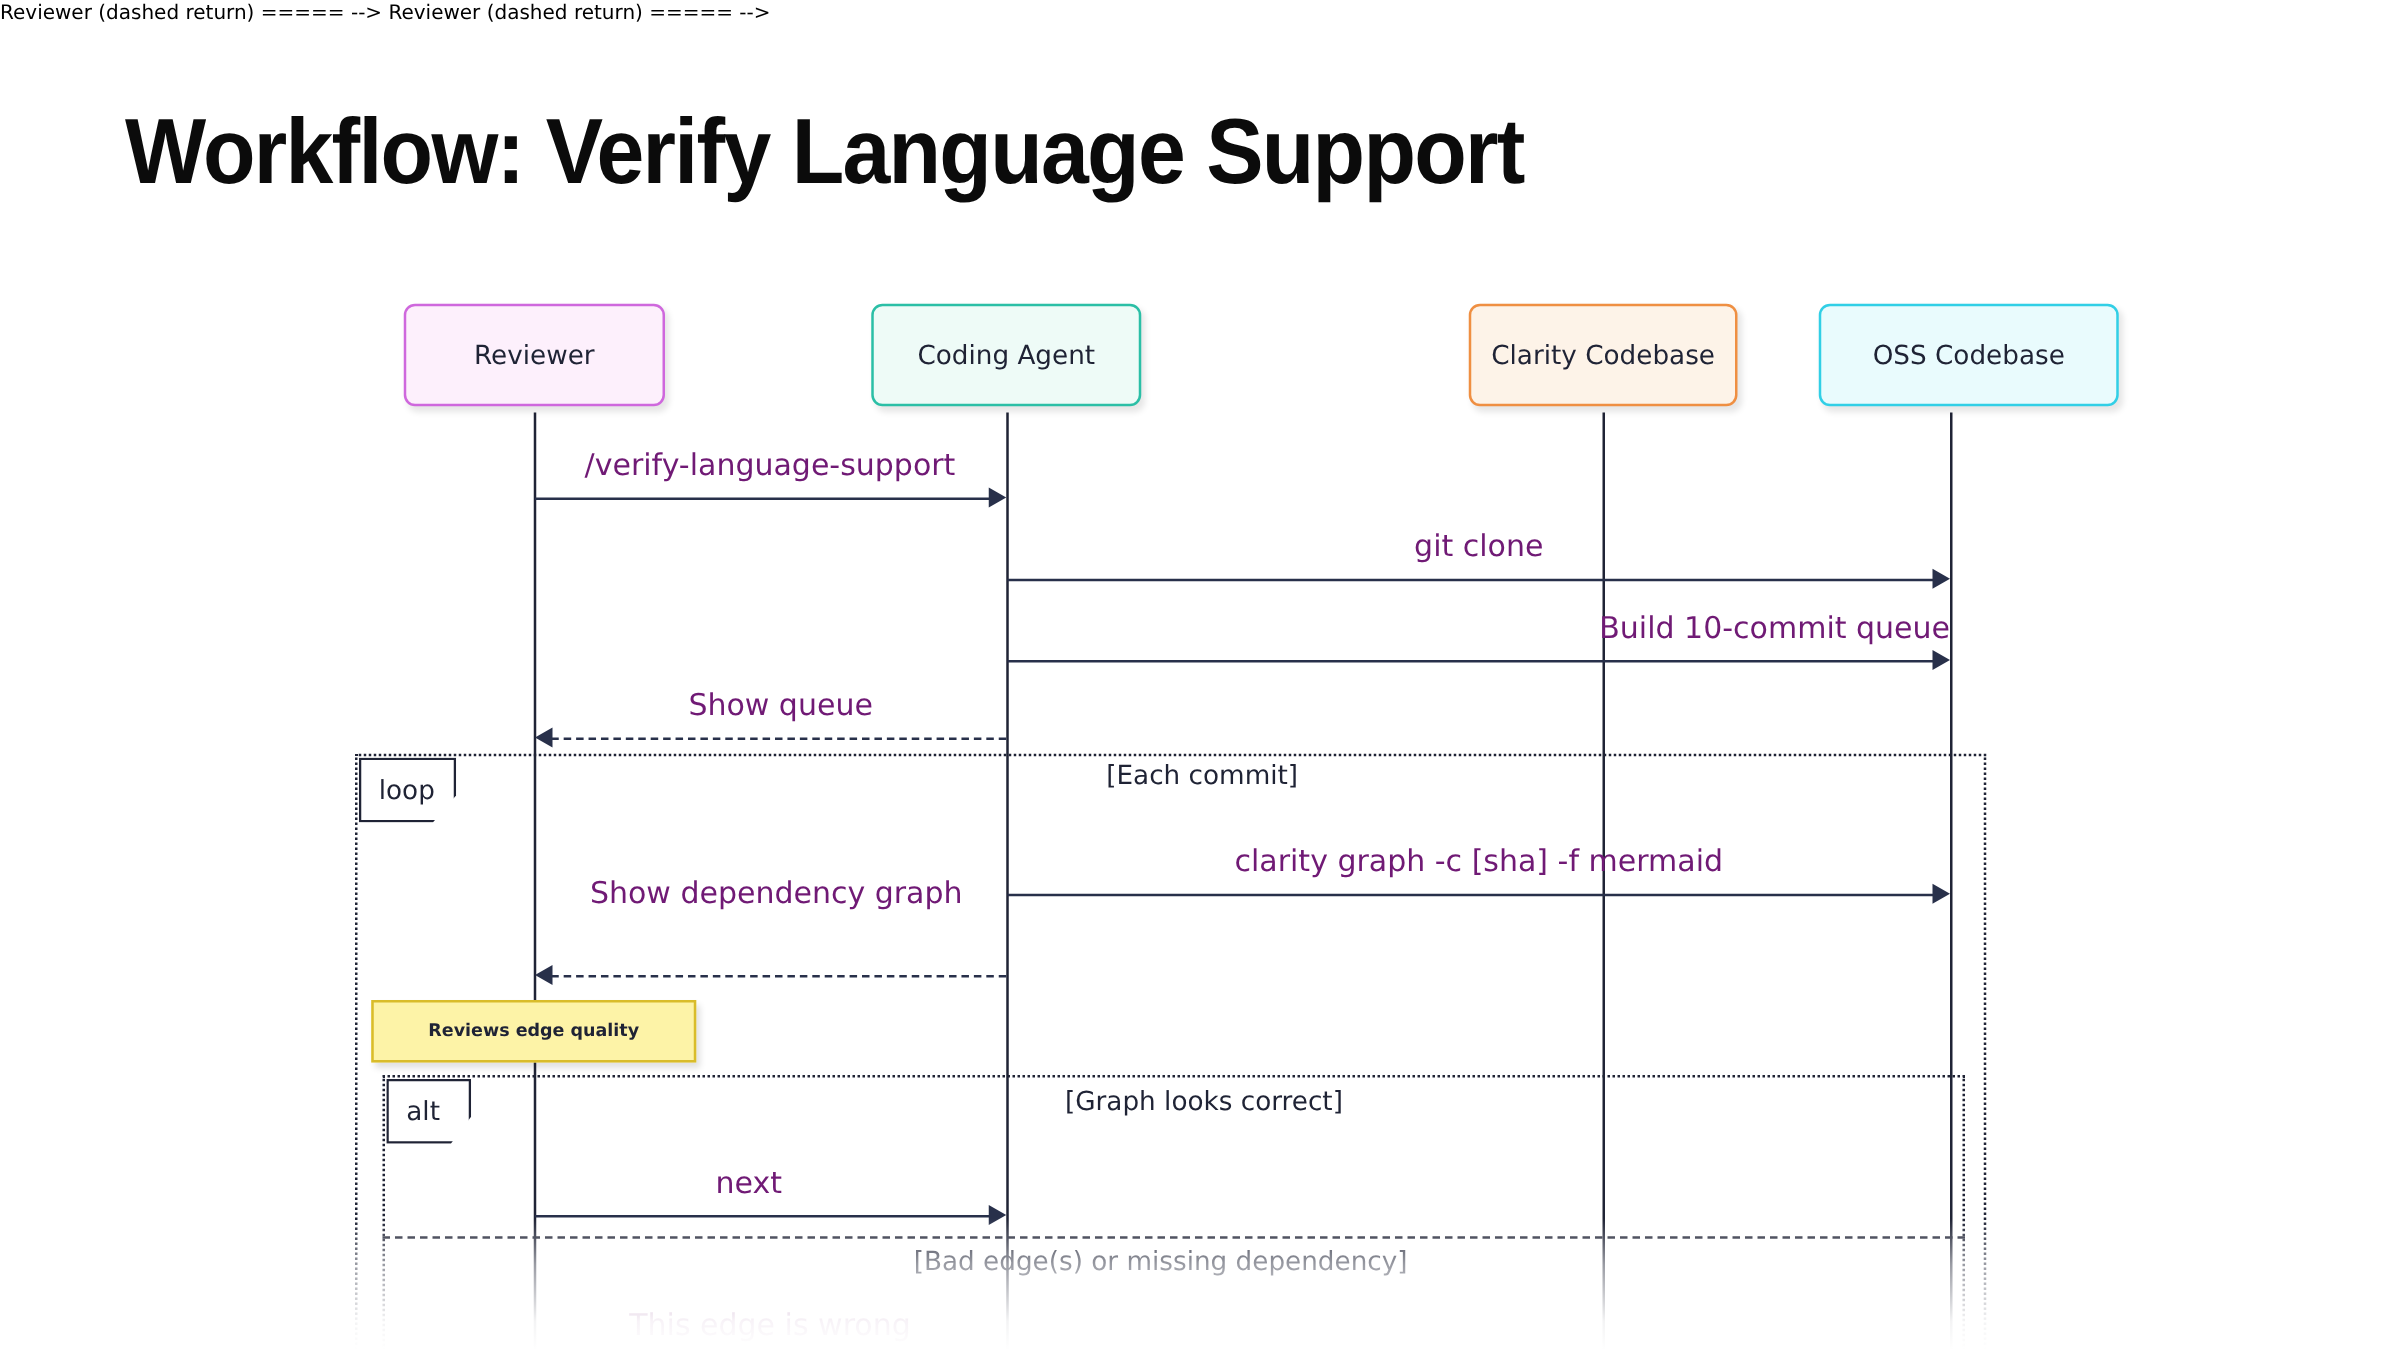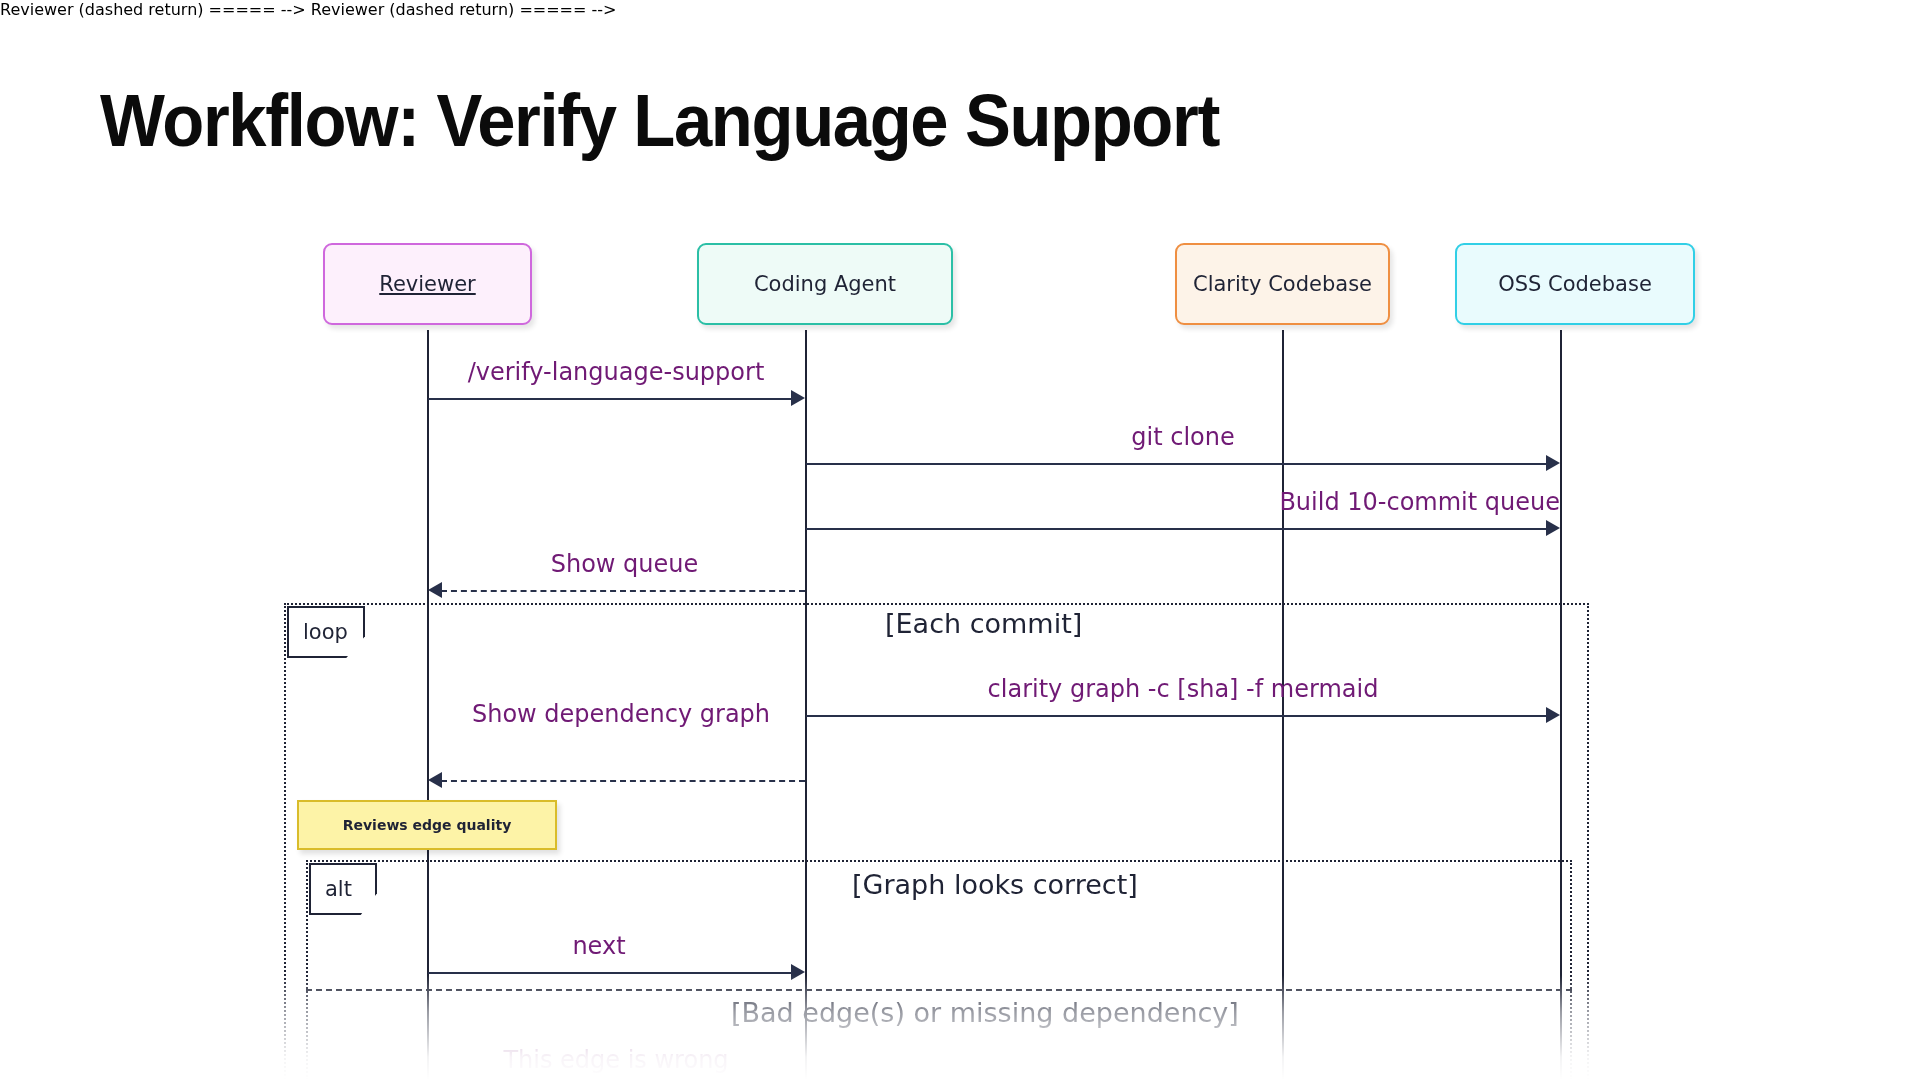--- a/index.html
+++ b/index.html
@@ -113,21 +113,21 @@
     display: flex;
     align-items: center;
     padding-left: 14px;
     font-size: 21px;
     color: #1f2335;
     box-shadow: 3px 4px 5px rgba(0,0,0,0.12);
     clip-path: polygon(0 0, 100% 0, 100% 58%, 76% 100%, 0 100%);
   }
   .frame-cond {
     position: absolute;
-    font-size: 27px;
+    font-size: 21px;
     color: #1f2335;
     white-space: nowrap;
   }
 
   
   .note {
     position: absolute;
     box-sizing: border-box;
     background: #fdf3a7;
     border: 2.5px solid #d9bc2a;
@@ -161,25 +161,25 @@
 
   <div id="diagram">
 
     
     <div class="lifeline" style="left:427px;"></div>
     <div class="lifeline" style="left:805px;"></div>
     <div class="lifeline" style="left:1282px;"></div>
     <div class="lifeline" style="left:1560px;"></div>
 
     
-    <div class="participant" style="left:323px; width:209px; border-color:#cf68dd; background:#fdf0fc;text-decoration:underline;">
+    <div class="participant" style="left:323px; width:209px; border-color:#cf68dd; background:#fdf0fc;">
       <span>Reviewer</span>
     </div>
 
-    <div class="participant" style="left:697px; width:256px; border-color:#2bbfa6; background:#eefbf7;">
+    <div class="participant" style="left:697px; width:216px; border-color:#2bbfa6; background:#eefbf7;">
       <span>Coding Agent</span>
     </div>
 
     <div class="participant" style="left:1175px; width:215px; border-color:#ef8f42; background:#fdf3e8;">
       <span>Clarity Codebase</span>
     </div>
 
     <div class="participant" style="left:1455px; width:240px; border-color:#31cfe6; background:#e9fbfd;">
       <span>OSS Codebase</span>
     </div>

